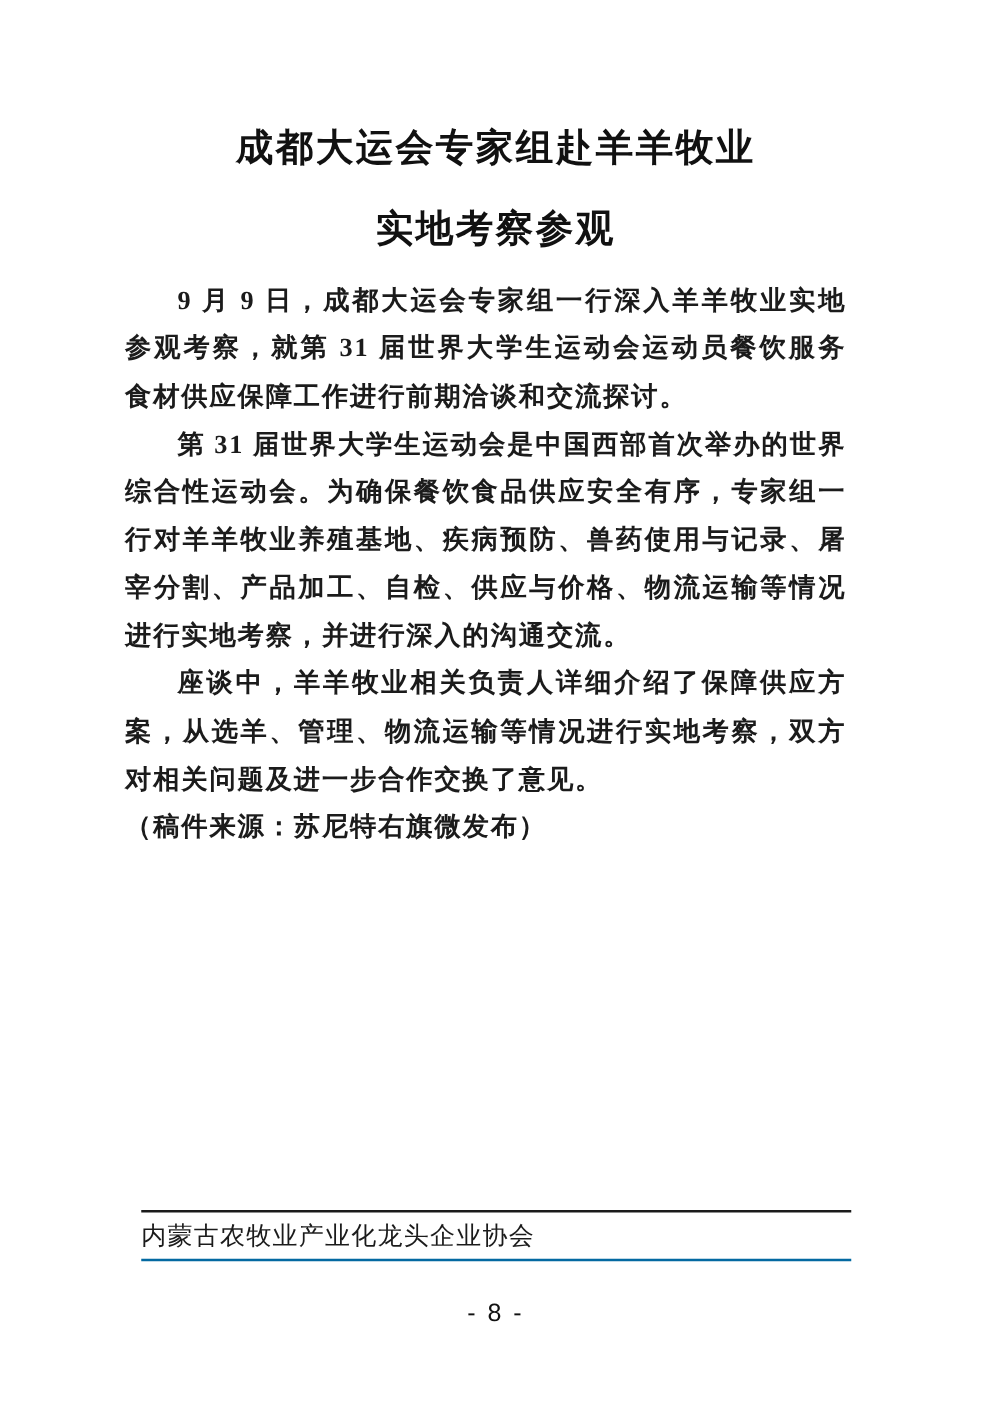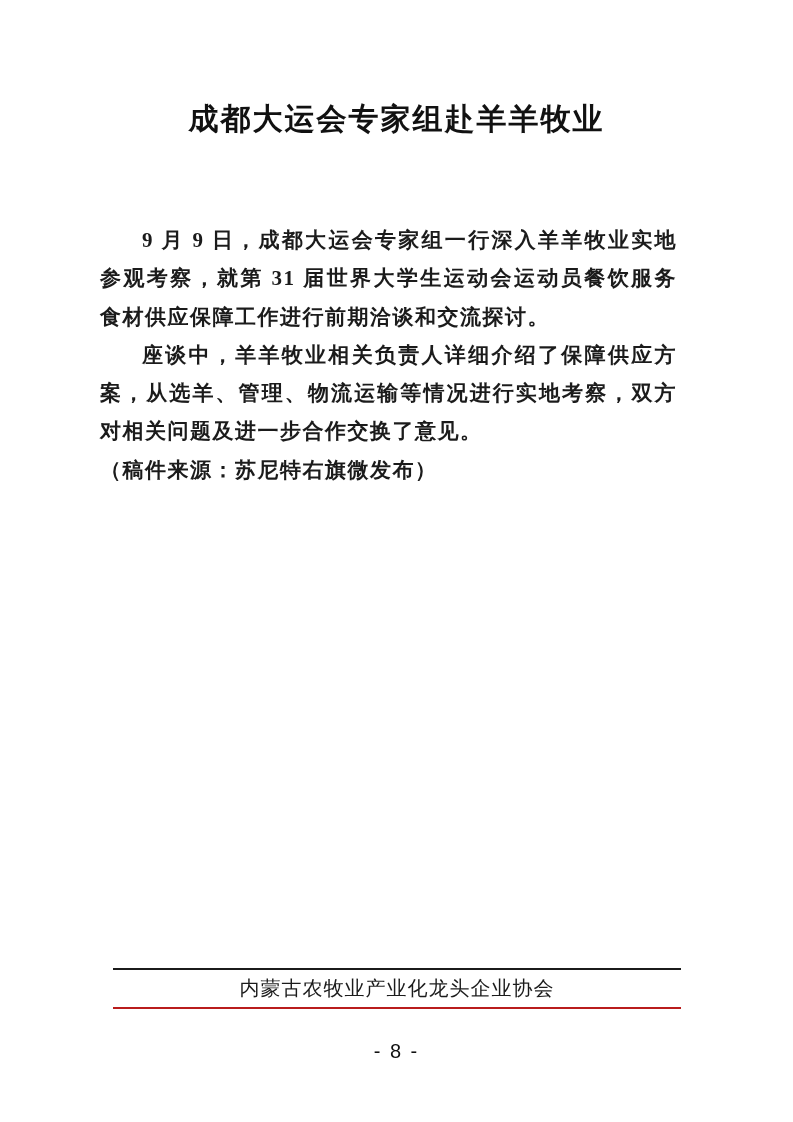--- a/index.html
+++ b/index.html
@@ -49,23 +49,23 @@
   .doc-body p.source-note {
     text-indent: 0;
   }
   .doc-footer {
     position: absolute;
     top: 968px;
     left: 113px;
     width: 568px;
     height: 41px;
     border-top: 2px solid #1b1b1b;
-    border-bottom: 2px solid #b91c1c;
+    border-bottom: 2px solid #0369a1;
     display: flex;
-    justify-content: center;
+    justify-content: space-between;
     align-items: center;
     font-size: 20px;
     letter-spacing: 1px;
     box-sizing: border-box;
   }
   .page-number {
     position: absolute;
     top: 1040px;
     left: 0;
     width: 100%;
@@ -76,24 +76,26 @@
     color: #111111;
   }
 </style>
 </head>
 <body>
 
 <div class="page">
 
   <h1 class="doc-title">
     <span class="title-line">成都大运会专家组赴羊羊牧业</span>
+    <span class="title-line">实地考察参观</span>
   </h1>
 
   <div class="doc-body">
     <p>9 月 9 日，成都大运会专家组一行深入羊羊牧业实地参观考察，就第 31 届世界大学生运动会运动员餐饮服务食材供应保障工作进行前期洽谈和交流探讨。</p>
+    <p>第 31 届世界大学生运动会是中国西部首次举办的世界综合性运动会。为确保餐饮食品供应安全有序，专家组一行对羊羊牧业养殖基地、疾病预防、兽药使用与记录、屠宰分割、产品加工、自检、供应与价格、物流运输等情况进行实地考察，并进行深入的沟通交流。</p>
     <p>座谈中，羊羊牧业相关负责人详细介绍了保障供应方案，从选羊、管理、物流运输等情况进行实地考察，双方对相关问题及进一步合作交换了意见。</p>
     <p class="source-note">（稿件来源：苏尼特右旗微发布）</p>
   </div>
 
   <div class="doc-footer">
     <span>内蒙古农牧业产业化龙头企业协会</span>
   </div>
 
   <div class="page-number">- 8 -</div>
 

